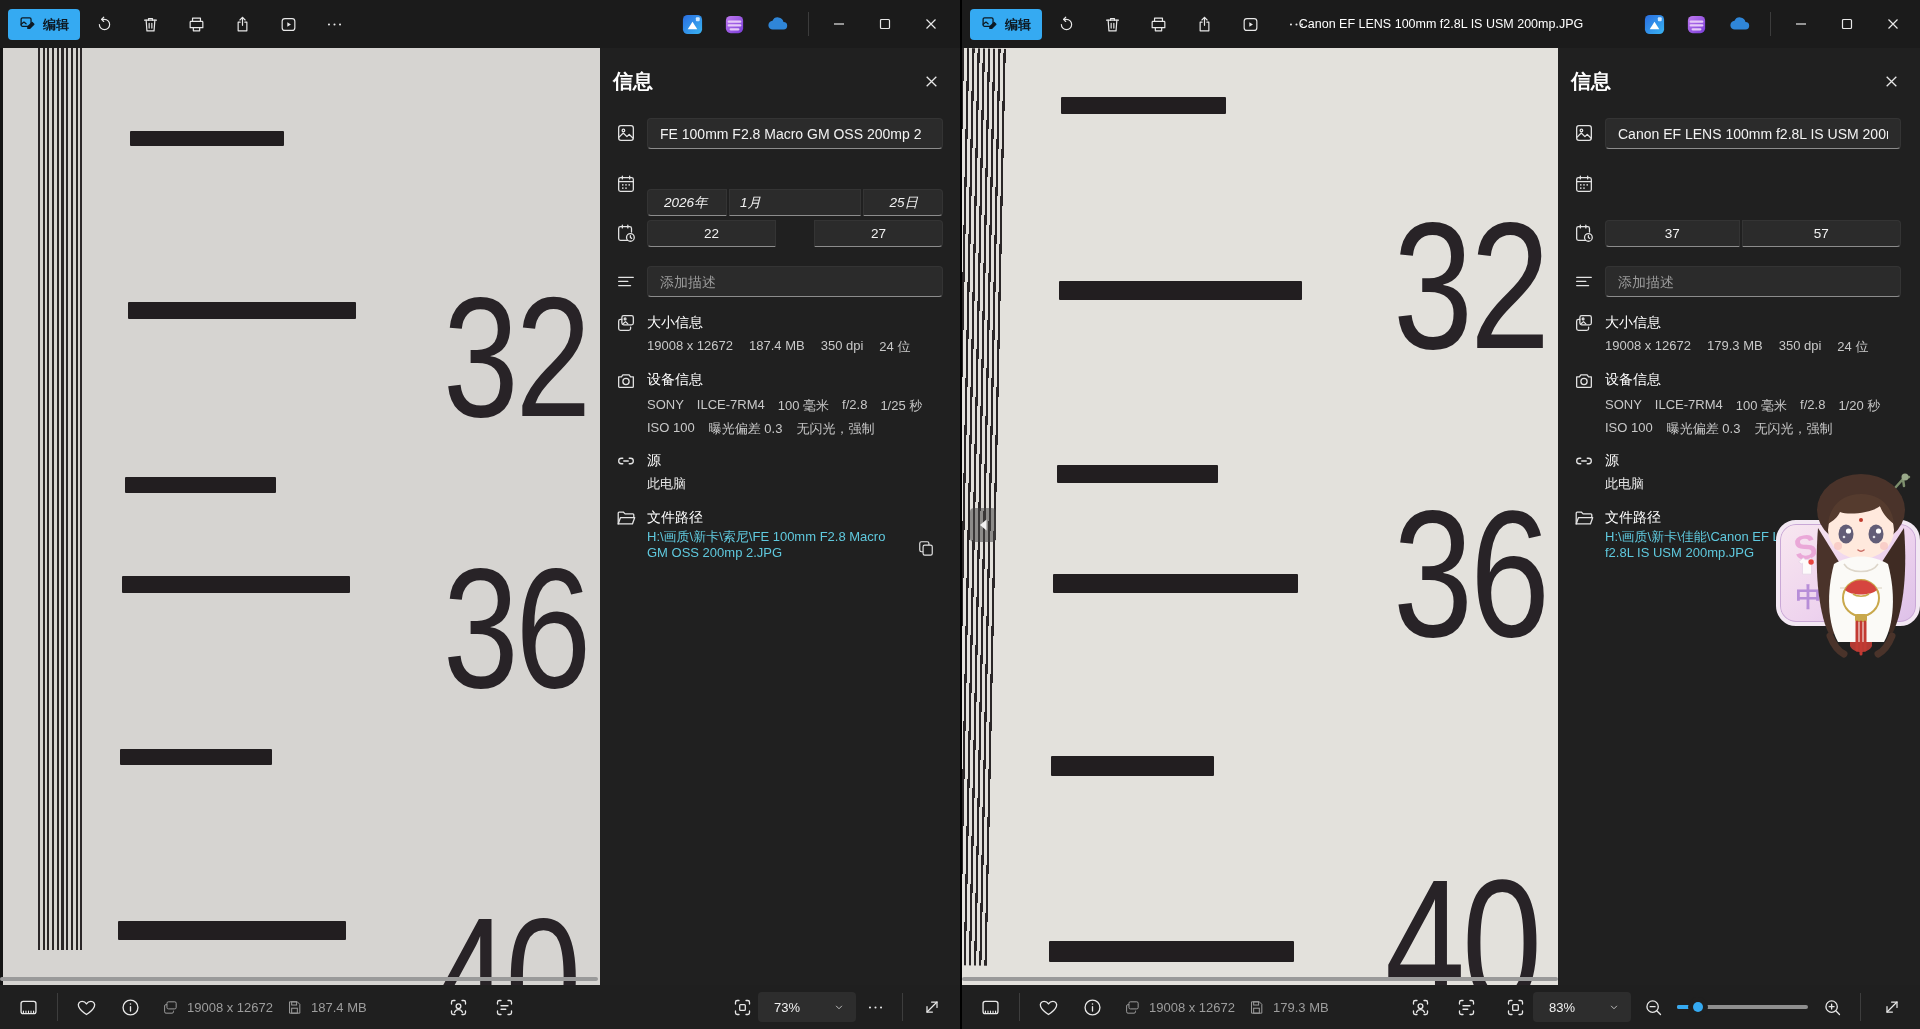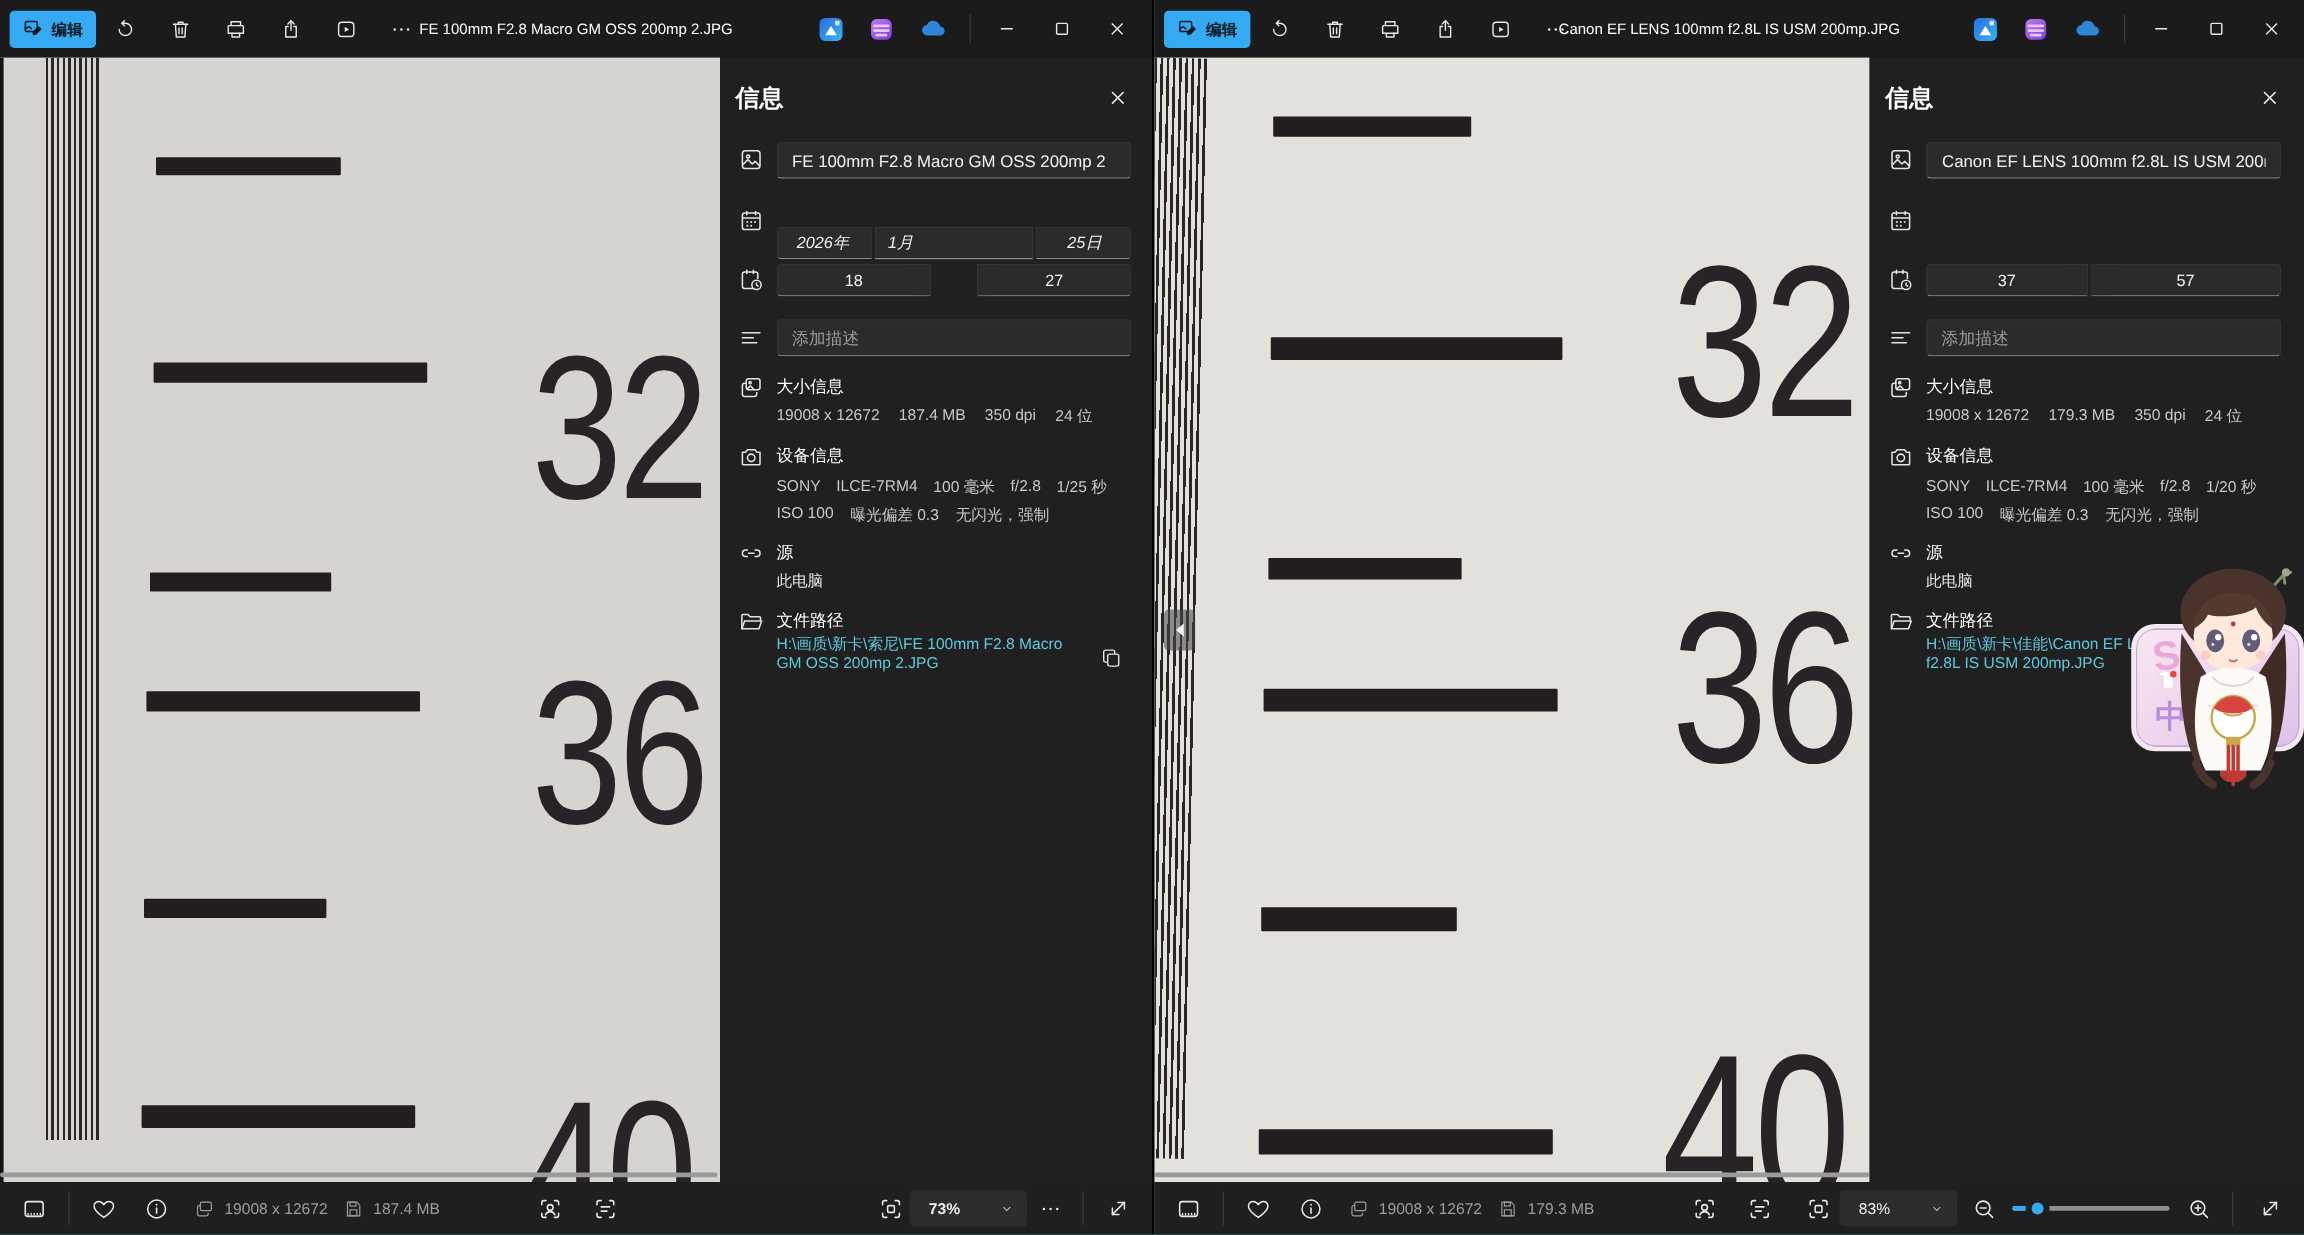--- a/index.html
+++ b/index.html
@@ -133,21 +133,20 @@
             <path d="M10.5 9.2l4.6 2.8-4.6 2.8z" fill="#e8e8e8" stroke="none"></path>
           </svg>
         </div>
       <div class="tbtn" style="left:312px;">
           <svg width="19" height="19" viewBox="0 0 24 24">
             <circle cx="5" cy="12" r="1.3" fill="#e8e8e8" stroke="none"></circle>
             <circle cx="12" cy="12" r="1.3" fill="#e8e8e8" stroke="none"></circle>
             <circle cx="19" cy="12" r="1.3" fill="#e8e8e8" stroke="none"></circle>
           </svg>
         </div>
-      <div class="win-title">FE 100mm F2.8 Macro GM OSS 200mp 2.JPG</div>
       <div class="appbtn" style="left:672px;">
           <svg width="23" height="23" viewBox="0 0 24 24">
             <defs>
               <linearGradient id="dg1" x1="0" y1="0" x2="1" y2="1">
                 <stop offset="0" stop-color="#2a6de0"></stop>
                 <stop offset="1" stop-color="#39b4f2"></stop>
               </linearGradient>
             </defs>
             <rect x="2" y="2" width="20" height="20" rx="5" fill="url(#dg1)"></rect>
             <path d="M7 17l5-8 5 8z" fill="#fff"></path>
@@ -234,21 +233,21 @@
         <div class="seg last" style="width:80px;justify-content:flex-end;padding-right:24px;padding-left:12px;">25日</div>
       </div>
 
       <div class="row-icon" style="top:174px;"><svg width="22" height="22" viewBox="0 0 24 24">
             <path d="M14 20H6a2 2 0 01-2-2V7a2 2 0 012-2h10a2 2 0 012 2v4"></path>
             <path d="M8 3.5v3M14 3.5v3"></path>
             <circle cx="16.8" cy="16.8" r="4.2"></circle>
             <path d="M16.8 15v2l1.4.9"></path>
           </svg></div>
       <div class="seg-row" style="top:172px;">
-        <div class="seg first" style="width:146px;justify-content:center;">18</div>
+        <div class="seg first" style="width:146px;justify-content:center;">22</div>
         <div class="seg last" style="width:146px;justify-content:center;margin-left:36px;">27</div>
       </div>
 
       <div class="row-icon" style="top:222px;"><svg width="22" height="22" viewBox="0 0 24 24">
             <path d="M4 8h16M4 12.5h10M4 17h13"></path>
           </svg></div>
       <input class="ip-input" style="top: 218px;" placeholder="添加描述">
 
       <div class="row-icon" style="top:264px;"><svg width="22" height="22" viewBox="0 0 24 24">
             <rect x="7.5" y="4" width="12.5" height="10" rx="2"></rect>
@@ -353,21 +352,21 @@
             <path d="M4 8V6a2 2 0 012-2h2M16 4h2a2 2 0 012 2v2M20 16v2a2 2 0 01-2 2h-2M8 20H6a2 2 0 01-2-2v-2"></path>
             <path d="M8 10h8M8 14h5.5"></path>
           </svg>
         </div>
       <div class="sbtn" style="left:722px;">
           <svg width="21" height="21" viewBox="0 0 24 24">
             <path d="M4 8V6a2 2 0 012-2h2M16 4h2a2 2 0 012 2v2M20 16v2a2 2 0 01-2 2h-2M8 20H6a2 2 0 01-2-2v-2"></path>
             <rect x="8.8" y="8.8" width="6.4" height="6.4" rx="1"></rect>
           </svg>
         </div>
-      <div class="zoombox" style="left:758px;font-weight:bold;">
+      <div class="zoombox" style="left:758px;">
         <span class="zl">73%</span>
         <svg width="14" height="14" viewBox="0 0 24 24">
             <path d="M7 10l5 5 5-5"></path>
           </svg>
       </div>
       <div class="sbtn" style="left:856px;width:38px;">
           <svg width="19" height="19" viewBox="0 0 24 24">
             <circle cx="5" cy="12" r="1.3" fill="#e8e8e8" stroke="none"></circle>
             <circle cx="12" cy="12" r="1.3" fill="#e8e8e8" stroke="none"></circle>
             <circle cx="19" cy="12" r="1.3" fill="#e8e8e8" stroke="none"></circle>

